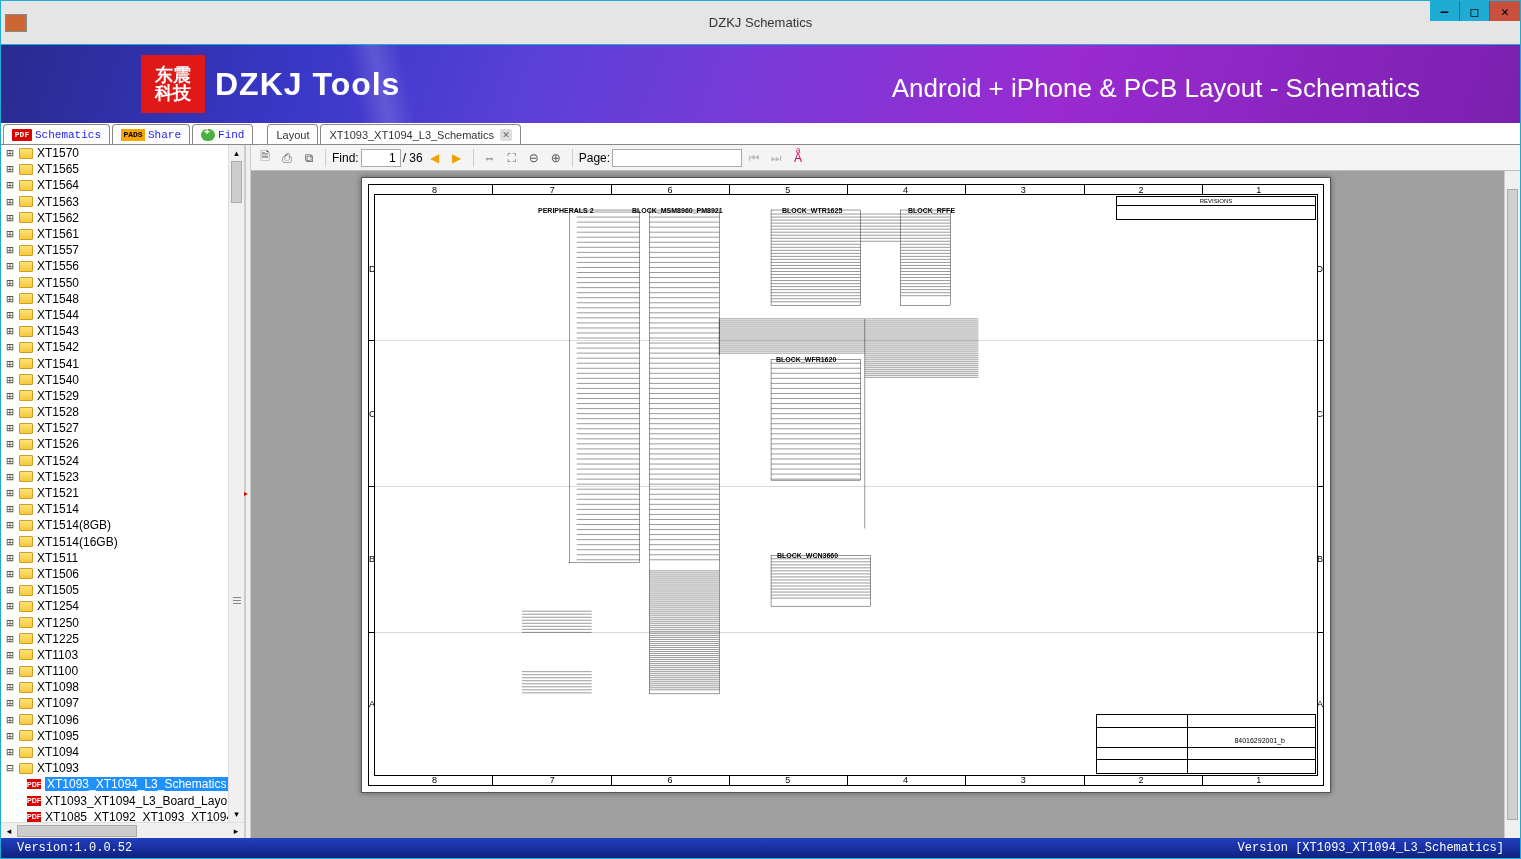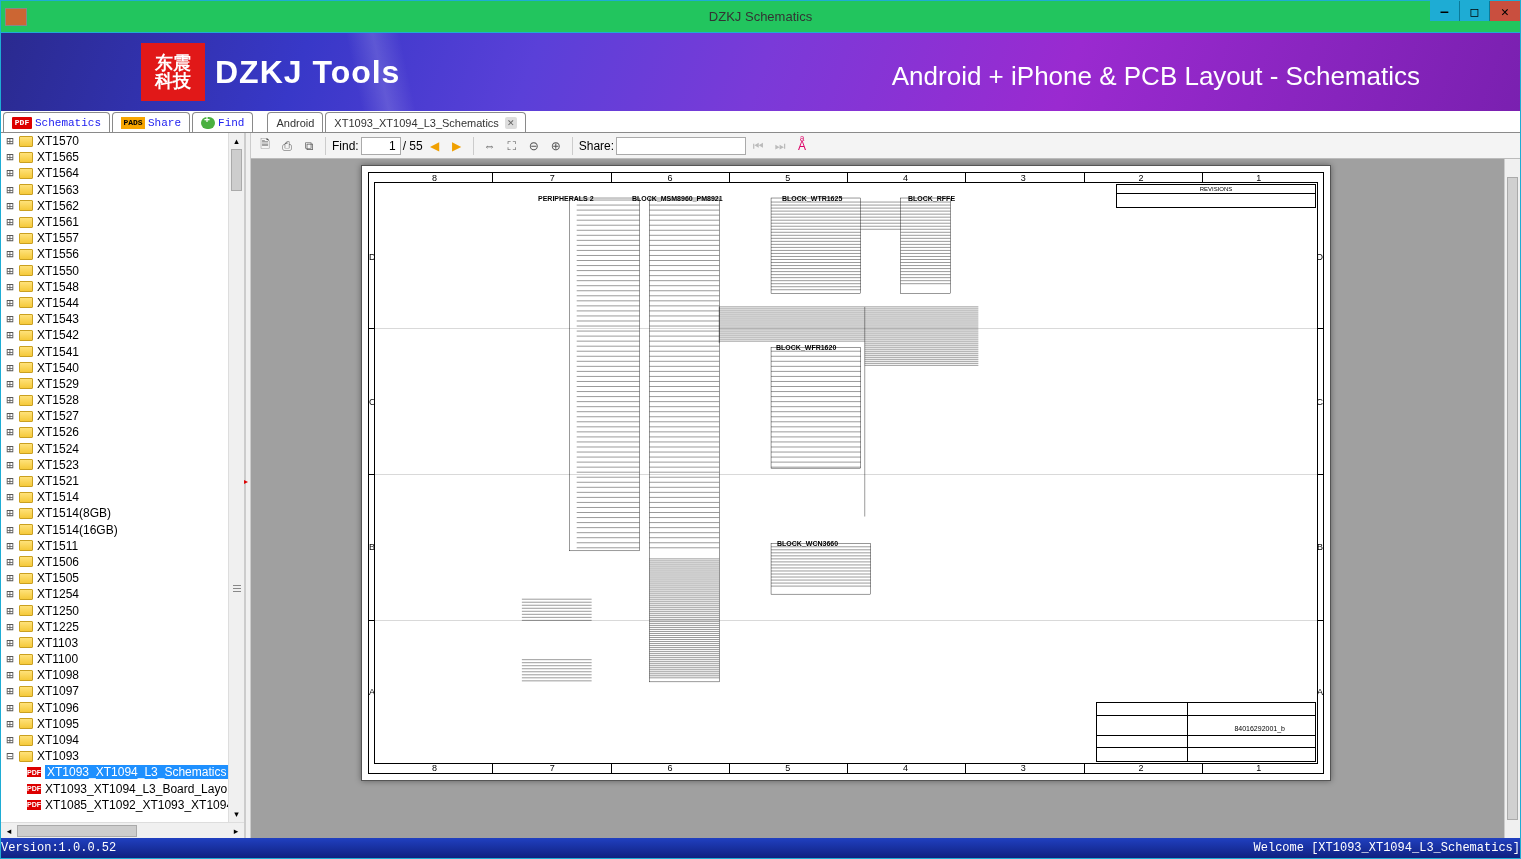--- a/index.html
+++ b/index.html
@@ -1,18 +1,18 @@
 <!DOCTYPE html>
 <html><head>
 <meta charset="utf-8">
 <style>
 * { box-sizing: border-box; margin: 0; padding: 0; }
 body { font-family: "Segoe UI", Tahoma, sans-serif; font-size: 12px; background: #fff; overflow: hidden; }
 .window { width: 1521px; height: 859px; display: flex; flex-direction: column; border: 1px solid #1eacd4; }
-.titlebar { height: 32px; background: #22c55e; display: flex; align-items: center; border-bottom: 1px solid #1eacd4; position: relative; }
+.titlebar { height: 44px; background: #e5e5e5; display: flex; align-items: center; border-bottom: 1px solid #1eacd4; position: relative; }
 .titlebar .icon-box { width: 22px; height: 18px; margin-left: 4px; background: #c63; border: 1px solid #888; }
 .titlebar .title { position: absolute; left: 50%; transform: translateX(-50%); color: #333; font-size: 13px; }
 .titlebar .win-btns { position: absolute; right: 0; top: 0; display: flex; }
 .win-btn { width: 30px; height: 20px; display: flex; align-items: center; justify-content: center; font-family: monospace; font-size: 13px; font-weight: bold; }
 .win-min { background: #1eacd4; color: #000; border-right: 1px solid #0a7a9a; }
 .win-max { background: #1eacd4; color: #000; border-right: 1px solid #0a7a9a; }
 .win-close { background: #c94f3f; color: #000; }
 .banner { height: 78px; background: linear-gradient(110deg, #2a2a8f 0%, #3838c8 20%, #5a40d8 35%, #7a3ad8 50%, #9a2ad0 70%, #7a20b0 100%); display: flex; align-items: center; position: relative; overflow: hidden; }
 .banner::before { content:""; position:absolute; left:280px; top:-20px; width:200px; height:120px; background:linear-gradient(60deg, transparent 40%, rgba(255,255,255,0.15) 50%, transparent 60%); transform: skew(-20deg); }
 .logo-sq { width: 64px; height: 58px; background: #e11818; margin-left: 140px; display: flex; flex-direction: column; align-items: center; justify-content: center; color: #fff; font-weight: bold; font-size: 18px; line-height: 1; }
@@ -61,21 +61,21 @@
 .page { position: absolute; left: 110px; top: 6px; width: 970px; height: 616px; background: #fff; box-shadow: 0 0 6px rgba(0,0,0,0.4); border: 1px solid #555; }
 .page .frame { position:absolute; left:6px; right:6px; top:6px; bottom:6px; border:1px solid #000; }
 .page .frame2 { position:absolute; left:12px; right:12px; top:16px; bottom:16px; border:1px solid #000; }
 .coord { position:absolute; font-size:9px; color:#000; }
 .blk { position:absolute; font-size:6px; color:#000; }
 .blk-title { font-size:7px; font-weight:bold; }
 .tb-corner { position:absolute; right:14px; bottom:18px; width:220px; height:60px; border:1px solid #000; font-size:5px; }
 .tb-rev { position:absolute; right:14px; top:18px; width:200px; height:24px; border:1px solid #000; font-size:5px; text-align:center; }
 .canvas-vscroll { position:absolute; right:0; top:0; bottom:0; width:16px; background:#f0f0f0; border-left:1px solid #ccc; }
 .canvas-vscroll .thumb { position:absolute; top:18px; left:2px; right:2px; bottom:18px; background:#d0d0d0; border:1px solid #aaa; }
-.statusbar { height: 20px; background: linear-gradient(#2040c0,#102080); color: #fff; display: flex; align-items: center; font-size: 12px; font-family: "Courier New", monospace; padding: 0 0; }
+.statusbar { height: 20px; background: linear-gradient(#2040c0,#102080); color: #fff; display: flex; align-items: center; font-size: 12px; font-family: "Courier New", monospace; padding: 0 16px; }
 .statusbar .right { margin-left: auto; }
 .schem-lines { position:absolute; left:120px; top:30px; right:240px; bottom:80px; }
 .schem-lines svg { width:100%; height:100%; }
 .schem-lines line { stroke:#000; stroke-width:0.4; }
 .schem-lines rect { fill:none; stroke:#000; stroke-width:0.4; }
 </style>
 </head>
 <body>
 
 <div class="window">
@@ -110,21 +110,21 @@
         <span>Share</span>
       </div>
       <div class="tab">
         <span class="badge-share"></span>
         <span>Find</span>
       </div>
     </div>
     <div style="width:12px"></div>
     <div class="tabgrp">
       <div class="tab doc">
-        <span>Android</span>
+        <span>Layout</span>
       </div>
       <div class="tab doc">
         <span>XT1093_XT1094_L3_Schematics</span>
         <span class="closex">✕</span>
       </div>
     </div>
   </div>
 
   <div class="main-area">
 
@@ -364,30 +364,30 @@
     <div class="side-collapse"></div>
 
     <div class="viewer">
       <div class="toolbar">
         <span class="tb-btn">🗎</span>
         <span class="tb-btn">⎙</span>
         <span class="tb-btn">⧉</span>
         <span class="sep"></span>
         <span>Find:</span>
         <input class="page-input" value="1" style="">
-        <span>/ 55</span>
+        <span>/ 36</span>
         <span class="tb-btn arrow l">◀</span>
         <span class="tb-btn arrow r">▶</span>
         <span class="sep"></span>
         <span class="tb-btn">⇔</span>
         <span class="tb-btn">⛶</span>
         <span class="tb-btn">⊖</span>
         <span class="tb-btn">⊕</span>
         <span class="sep"></span>
-        <span>Share:</span>
+        <span>Page:</span>
         <input class="find-input" style="">
         <span class="tb-btn" style="color:#bbb">⏮</span>
         <span class="tb-btn" style="color:#bbb">⏭</span>
         <span class="tb-btn" style="color:#d06;">Aͣ</span>
       </div>
 
       <div class="canvas-wrap">
         <div class="page">
           <div class="frame"></div>
           <div class="frame2"></div>
@@ -852,15 +852,15 @@
         </div>
         <div class="canvas-vscroll">
           <div class="thumb"></div>
         </div>
       </div>
     </div>
   </div>
 
   <div class="statusbar">
     <span>Version:1.0.0.52</span>
-    <span class="right">Welcome [XT1093_XT1094_L3_Schematics]</span>
+    <span class="right">Version [XT1093_XT1094_L3_Schematics]</span>
   </div>
 </div>
 
 </body></html>

